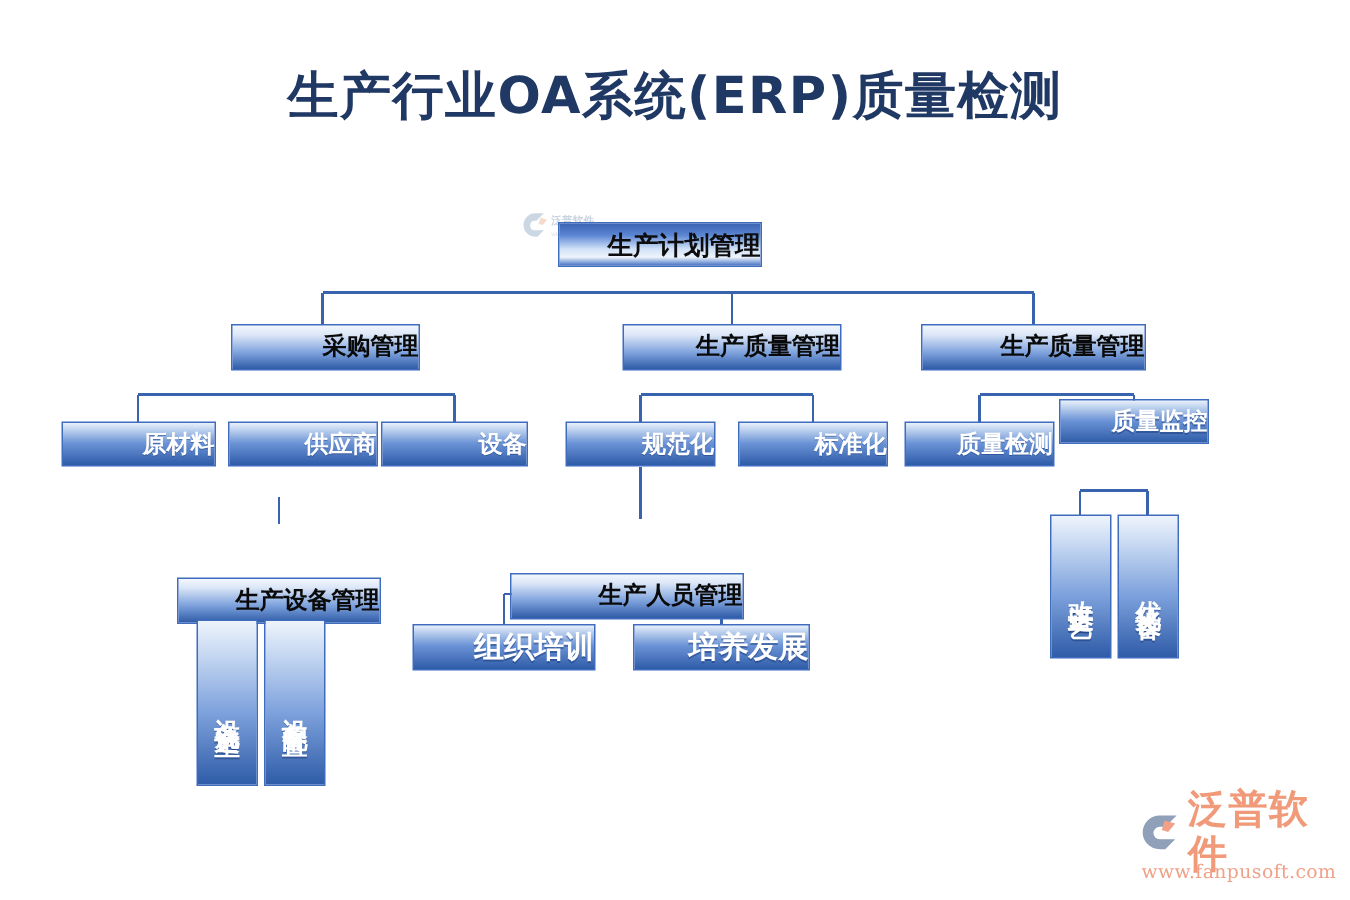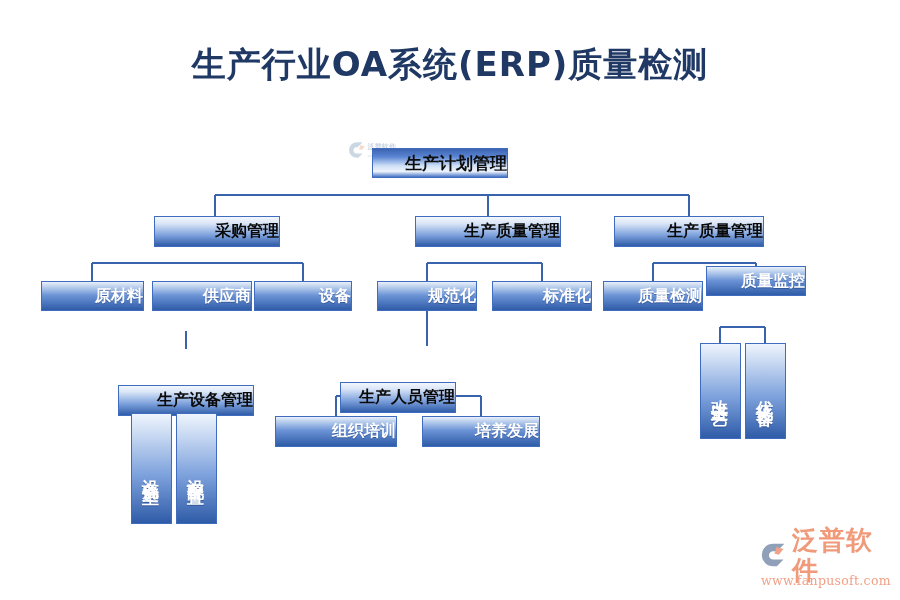--- a/index.html
+++ b/index.html
@@ -74,21 +74,21 @@
     font-size:16px;
     border:1px solid #3f6cbf;
     margin-top:36px;
   }
 
   
   .n-l4{
     background:linear-gradient(180deg,#e9f0fb 0%,#bed2ee 14%,#6b93d6 46%,#2f5ca8 100%);
     color:#ffffff;
     font-weight:bold;
-    font-size:16px;
+    font-size:20px;
     border:1px solid #3f6cbf;
     text-shadow:0 1px 0 rgba(20,50,110,.45);
     font-family:Liberation Mono, monospace;
   }
 
   
   .n-vert{
     background:linear-gradient(180deg,#eef4fc 0%,#cfdef4 16%,#7fa3dd 55%,#2f5ca8 100%);
     color:#ffffff;
     font-weight:bold;
@@ -245,21 +245,21 @@
       </div>
       <div class="node n-l2" style="left: 603px; top: 281px; width: 100px; height: 30px;">
         <span>质量检测</span>
       </div>
       <div class="node n-l2" style="left: 706px; top: 266px; width: 100px; height: 30px;">
         <span>质量监控</span>
       </div>
       <div class="node n-l3" style="left: 118px; top: 349px; width: 136px; height: 31px;">
         <span>生产设备管理</span>
       </div>
-      <div class="node n-l3" style="left: 340px; top: 346px; width: 116px; height: 31px;">
+      <div class="node n-l3" style="left: 340px; top: 346px; width: 156px; height: 31px;">
         <span>生产人员管理</span>
       </div>
       <div class="node n-l4" style="left: 275px; top: 416px; width: 122px; height: 31px;">
         <span>组织培训</span>
       </div>
       <div class="node n-l4" style="left: 422px; top: 416px; width: 118px; height: 31px;">
         <span>培养发展</span>
       </div>
       <div class="node n-vert" style="left: 131px; top: 413px; width: 41px; height: 111px;">
         <span>设备选型</span>

